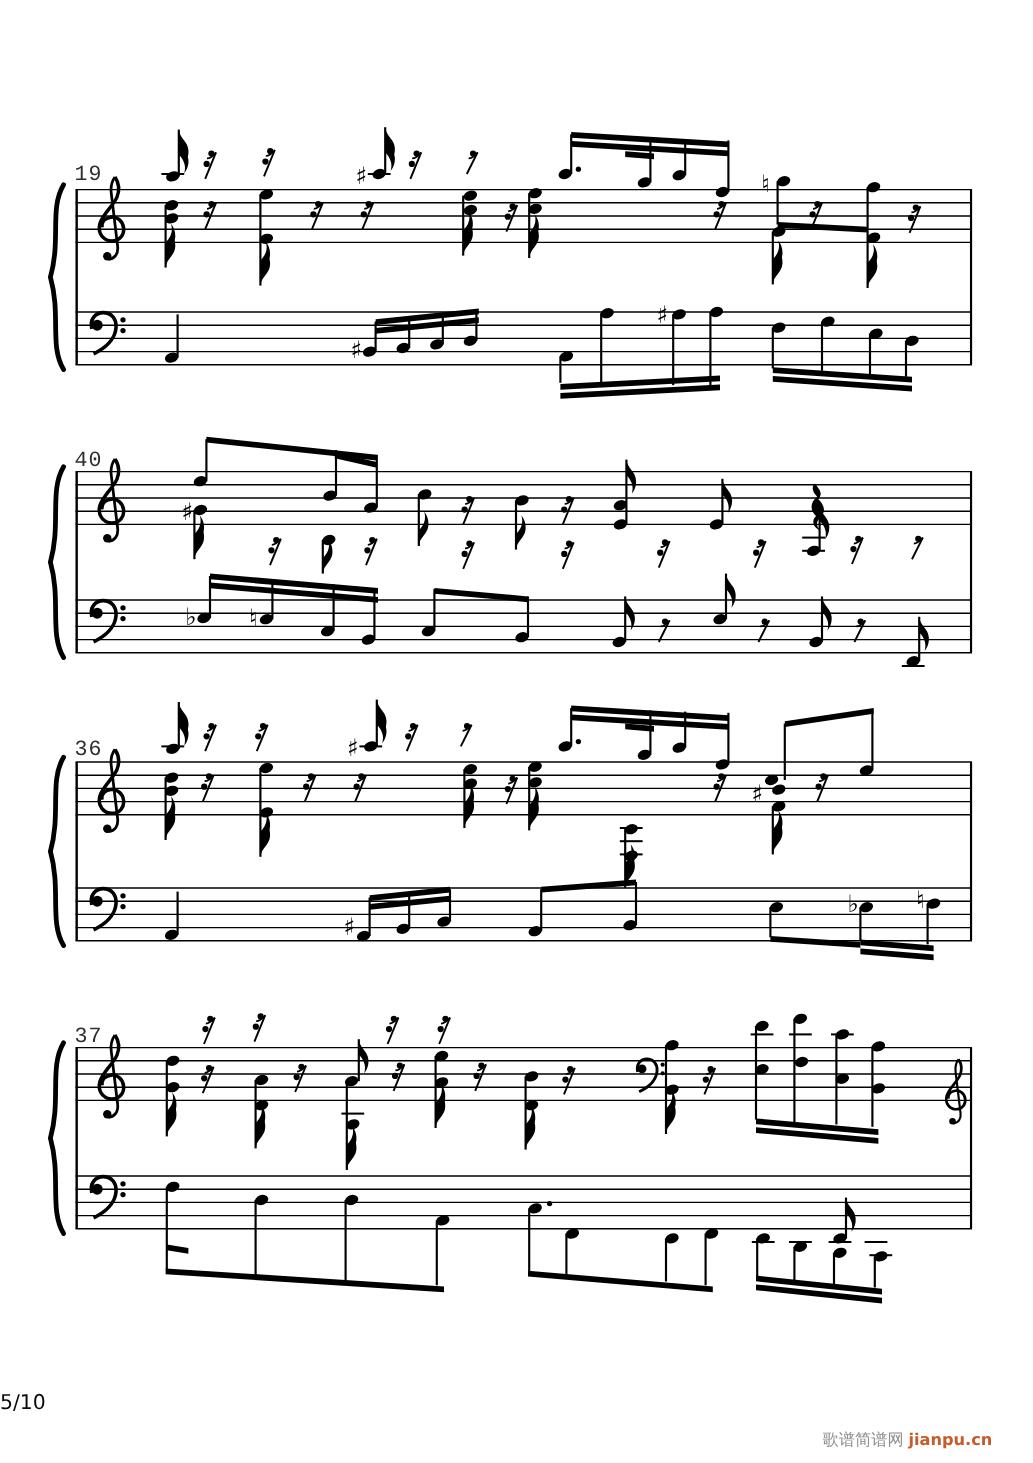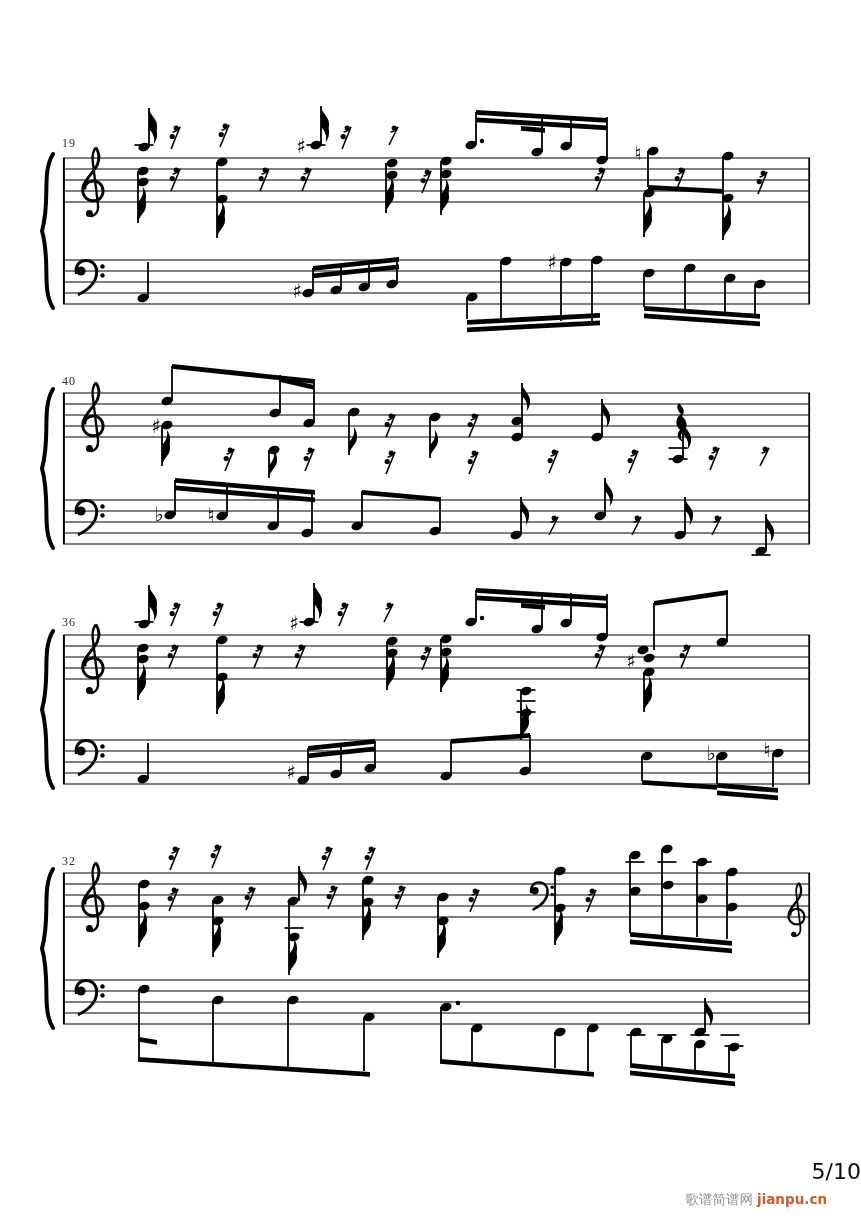--- a/index.html
+++ b/index.html
@@ -3,26 +3,26 @@
 <meta charset="utf-8">
 <style>
   html,body{margin:0;padding:0;background:#e8e8e8;}
   .page{
     position:relative;width:861px;height:1219px;background:#ffffff;
     margin:0 auto;overflow:hidden;
     font-family:"Liberation Serif", serif;
   }
   .score-svg{position:absolute;left:0;top:0;}
   .measure-num{
-    position:absolute;font-family:Liberation Serif, serif;
-    font-size:12px;color:#2e2e2e;letter-spacing:1px;
+    position:absolute;font-family:Liberation Mono, monospace;
+    font-size:18px;color:#2e2e2e;letter-spacing:1px;
   }
   .page-num{
-    position:absolute;left:0;right:0;top:1159px;text-align:right;
-    font-family:"DejaVu Sans", sans-serif;font-size:22px;color:#0a0a0a;
+    position:absolute;left:0;right:0;top:1159px;text-align:left;
+    font-family:"DejaVu Sans", sans-serif;font-size:17px;color:#0a0a0a;
   }
   .watermark{
     position:absolute;right:34px;top:1191px;
     font-family:"DejaVu Sans", sans-serif;font-size:13.5px;
     white-space:nowrap;
   }
   .watermark .wm-url{font-weight:bold;margin-left:4px;}
 </style>
 </head>
 <body>
@@ -680,20 +680,20 @@
           <line x1="729" y1="1047" x2="729" y2="1073" stroke="#000000" stroke-width="1.8"></line>
           <polygon points="630,1063 735,1074 735,1078.8 630,1067.8" fill="#000000"></polygon>
           <polygon points="630,1070.4 735,1081.4 735,1086.2 630,1075.2" fill="#000000"></polygon>
         </g>
       </g>
     </svg>
 
   <div class="measure-num" style="left:62px;top:136px">19</div>
   <div class="measure-num" style="left:62px;top:374px">40</div>
   <div class="measure-num" style="left:62px;top:615px">36</div>
-  <div class="measure-num" style="left:62px;top:854px">32</div>
+  <div class="measure-num" style="left:62px;top:854px">37</div>
 
   <div class="page-num">5/10</div>
 
   <div class="watermark">
     <span class="wm-name" style="color: rgb(142, 142, 142);">歌谱简谱网</span><span class="wm-url" style="color: rgb(198, 92, 43);">jianpu.cn</span>
   </div>
 </div>
 
 </body></html>

